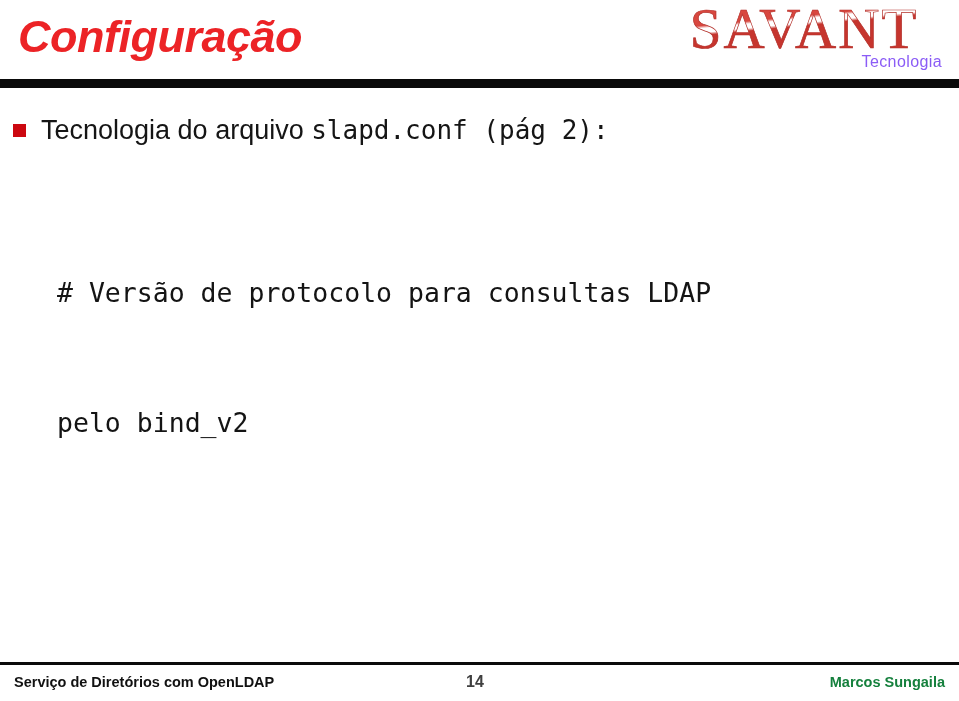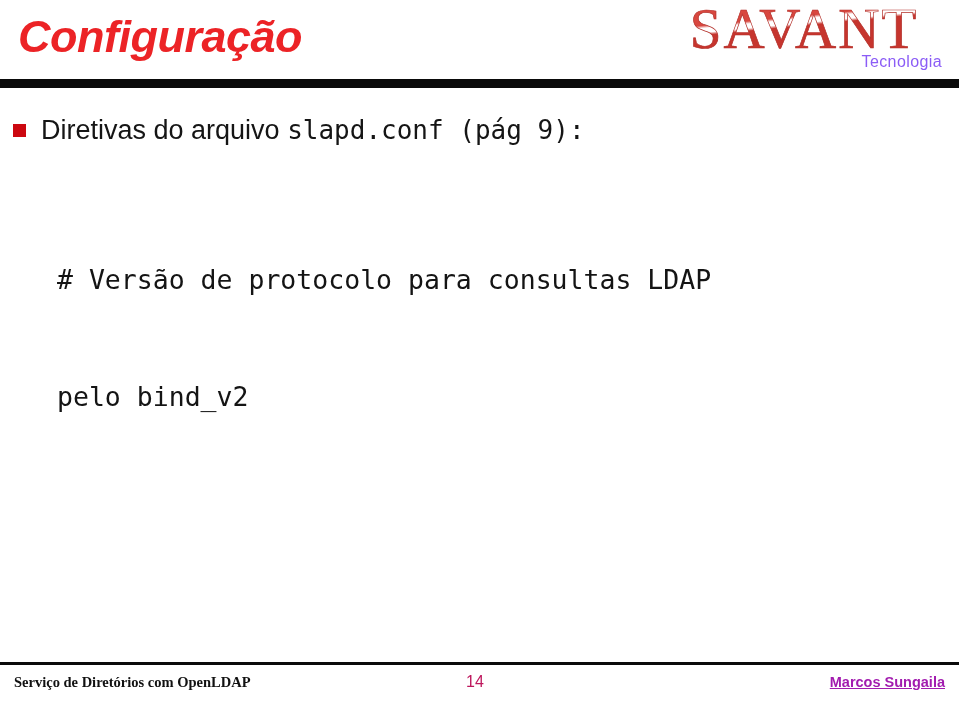--- a/index.html
+++ b/index.html
@@ -134,21 +134,21 @@
     position: absolute;
     left: 57px;
     top: 92px;
     font-family: "DejaVu Sans Mono", "Liberation Mono", monospace;
     font-size: 26.5px;
     line-height: 39px;
     color: #141414;
     white-space: pre;
   }
 
-  .code-line { white-space: pre; }
+  .code-line { white-space: pre; margin-top: 13px; }
   .code-line.blank { height: 39px; }
 
   
   .slide-footer {
     position: absolute;
     left: 0;
     top: 655px;
     width: 959px;
     height: 46px;
   }
@@ -164,44 +164,42 @@
 
   .footer-left {
     position: absolute;
     left: 14px;
     top: 20px;
     font-size: 14.5px;
     font-weight: bold;
     color: #111111;
     white-space: nowrap;
     line-height: 1;
-    font-family: Liberation Serif, serif;
   }
 
   .footer-page {
     position: absolute;
     left: 466px;
     top: 19px;
     font-size: 16px;
-    font-weight: normal;
-    color: #be185d;
+    font-weight: bold;
+    color: #404040;
     white-space: nowrap;
     line-height: 1;
   }
 
   .footer-right {
     position: absolute;
     right: 14px;
     top: 20px;
     font-size: 14.5px;
     font-weight: bold;
-    color: #a21caf;
-    white-space: nowrap;
-    line-height: 1;
-    text-decoration: underline;
+    color: #15803d;
+    white-space: nowrap;
+    line-height: 1;
   }
 </style>
 </head>
 <body>
 
 <div class="slide-header">
 
   <div class="slide-title">Configuração</div>
 
   <div class="logo">
@@ -224,21 +222,21 @@
   </div>
 
   <div class="header-rule"></div>
 </div>
 
 <div class="slide-body">
 
   <div class="bullet-row">
     <span class="bullet-marker"></span>
     <span class="bullet-text">
-      <span class="sans">Diretivas do arquivo </span><span class="mono">slapd.conf (pág 9):</span>
+      <span class="sans">Tecnologia do arquivo </span><span class="mono">slapd.conf (pág 2):</span>
     </span>
   </div>
 
   <div class="code-block">
     <div class="code-line"># Versão de protocolo para consultas LDAP</div>
     <div class="code-line">pelo bind_v2</div>
     <div class="code-line blank">&nbsp;</div>
     
     
     

